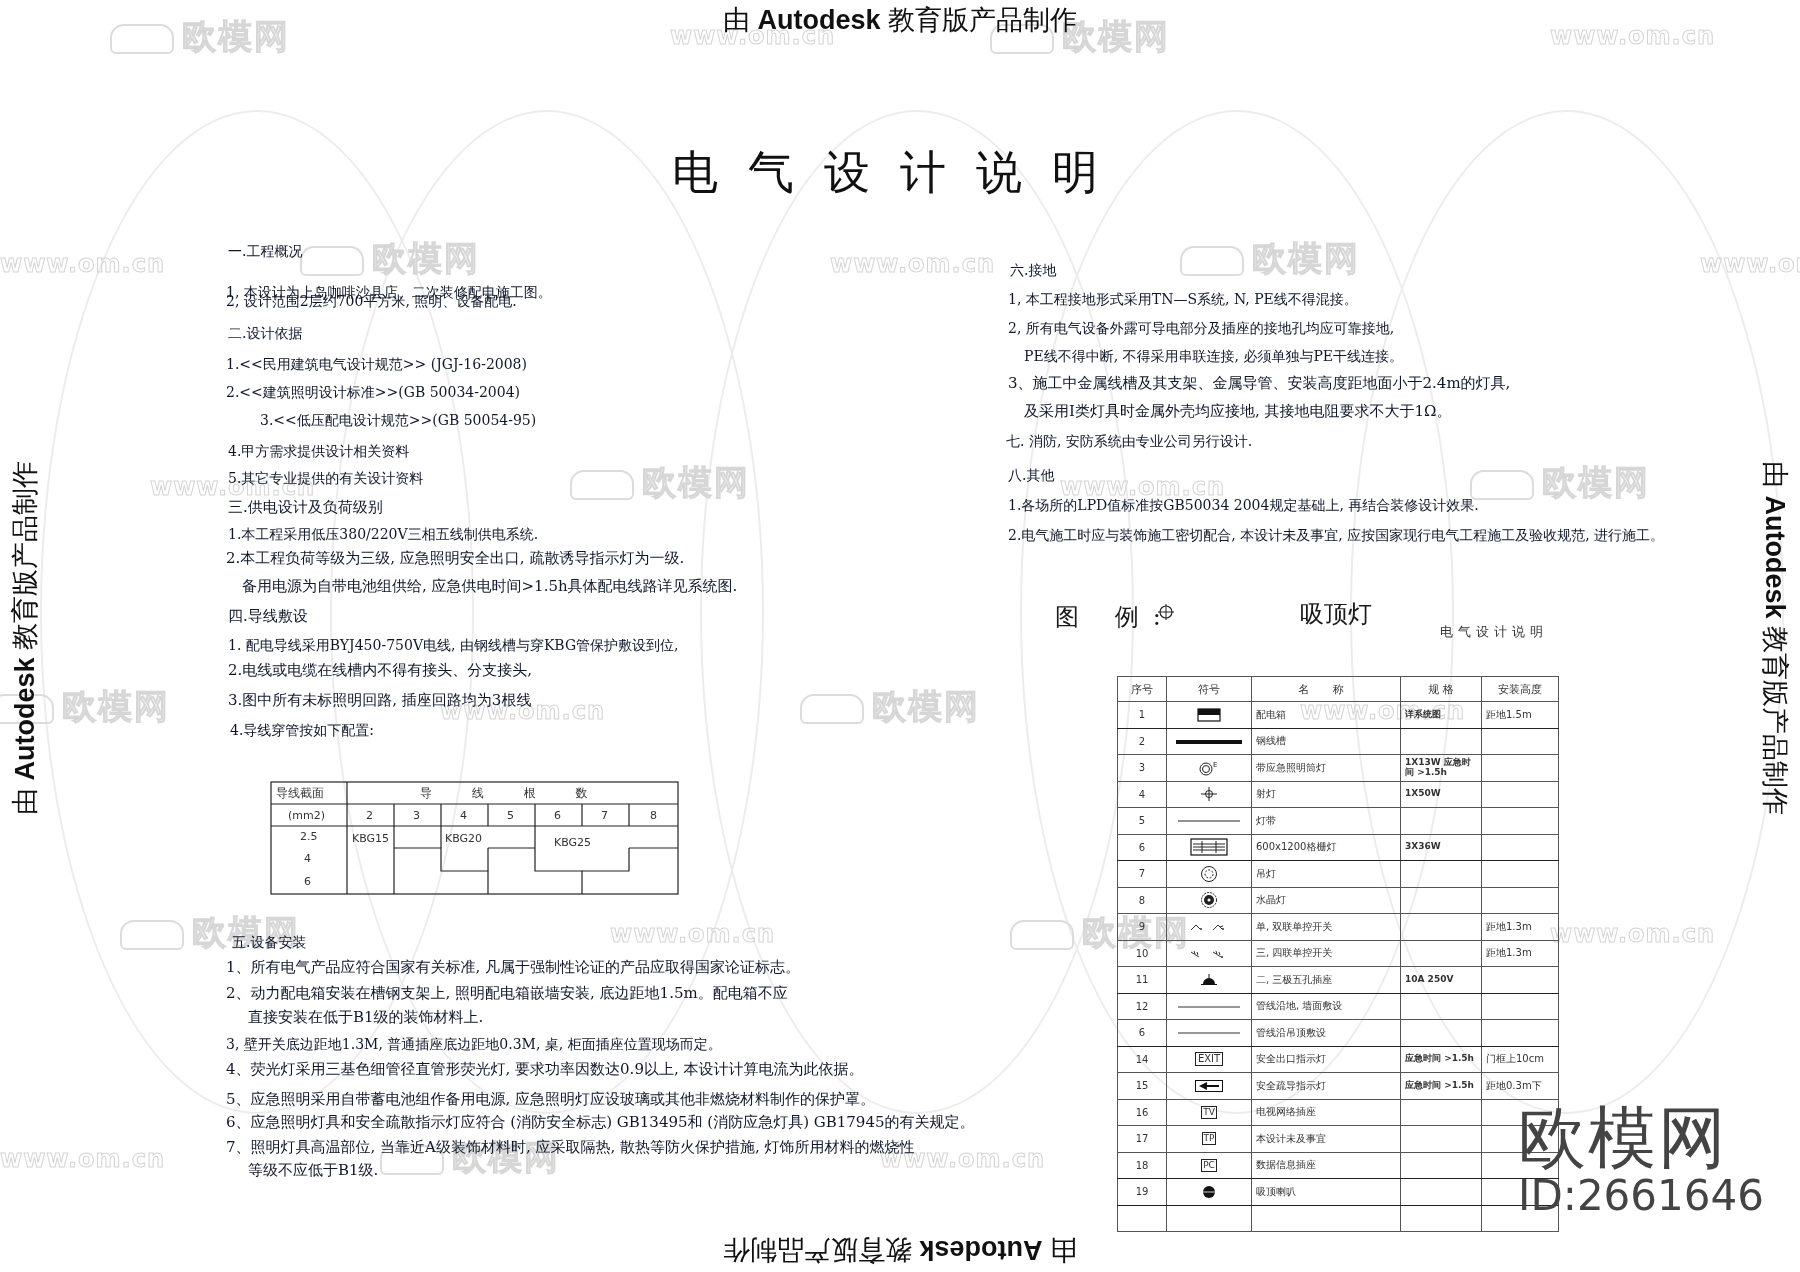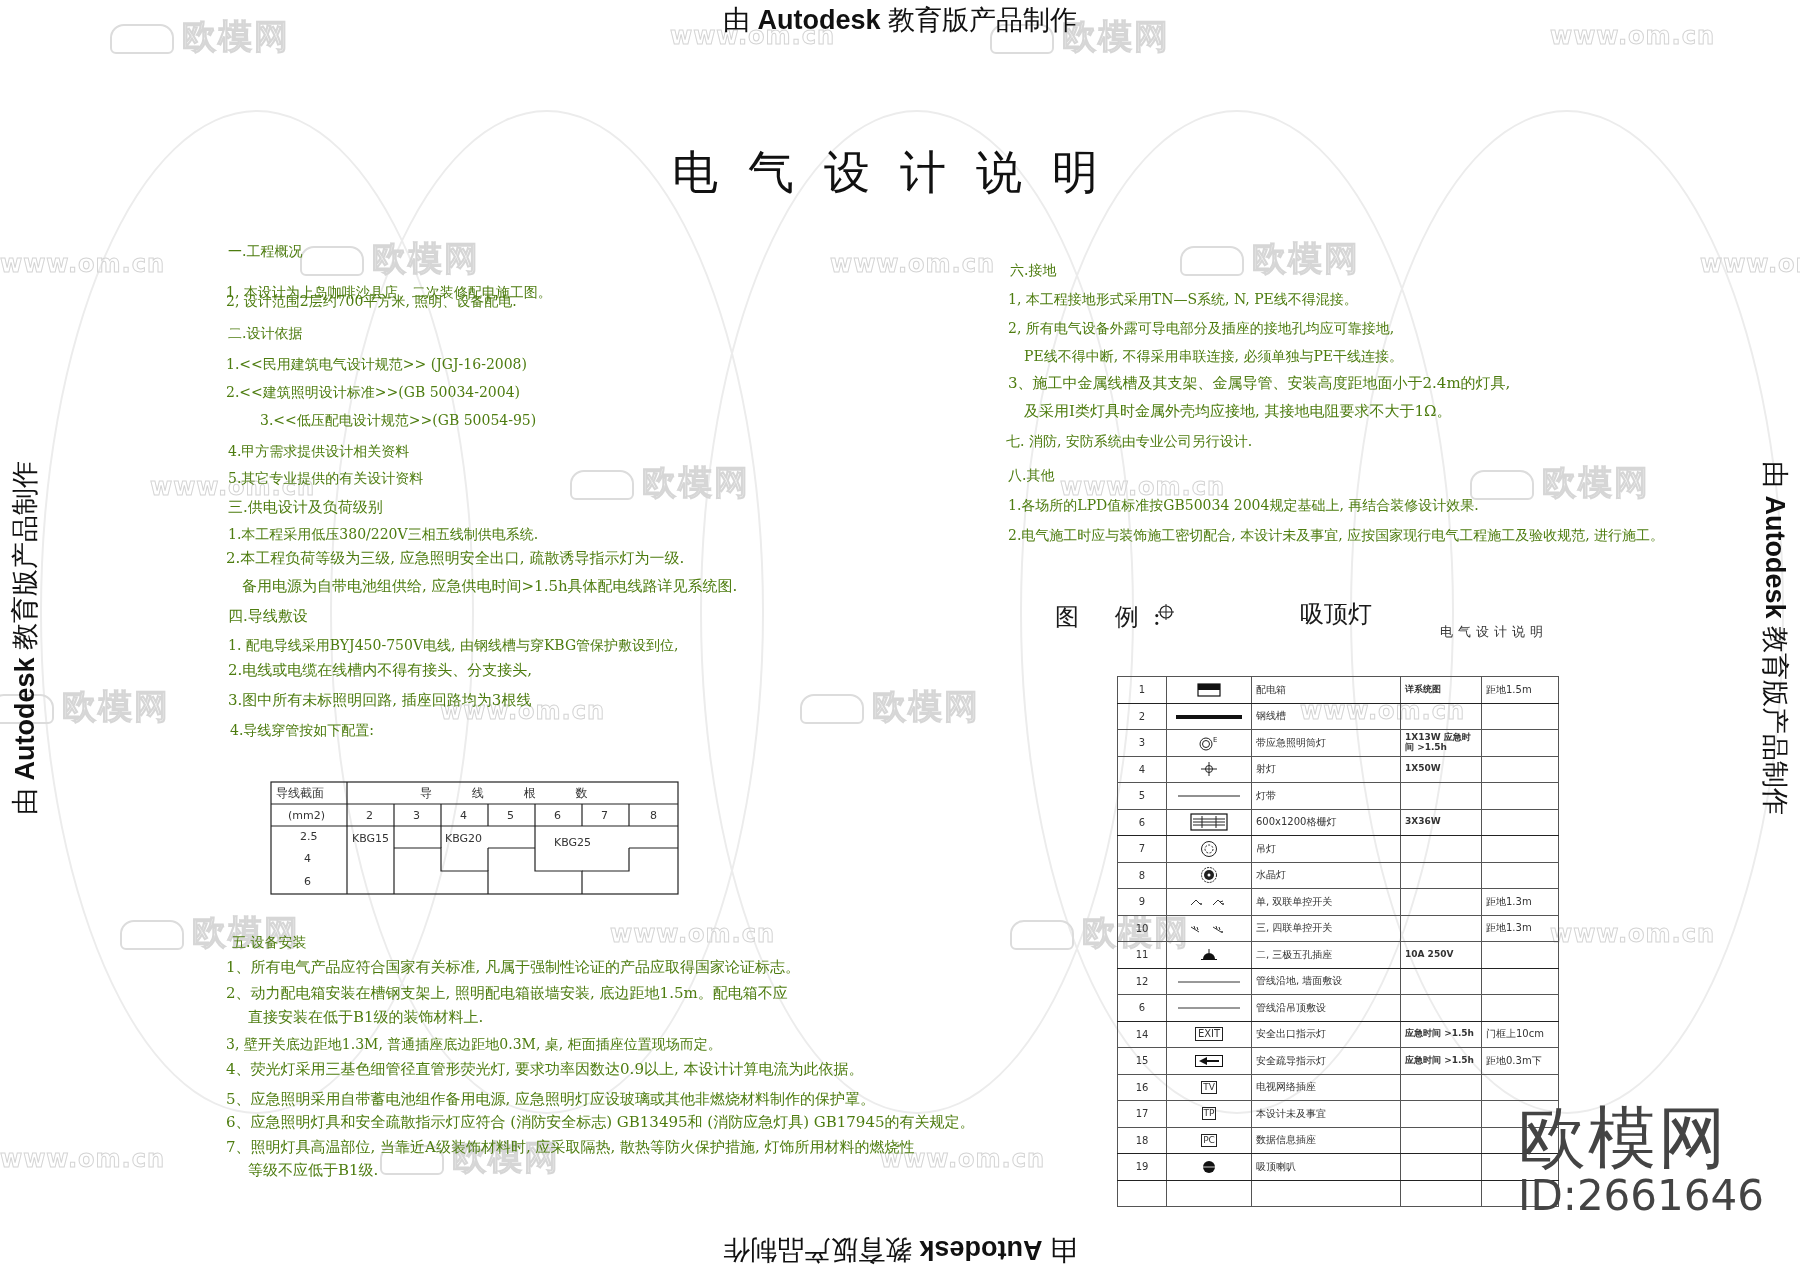--- a/index.html
+++ b/index.html
@@ -16,21 +16,21 @@
   .wm-arc { position:absolute; border:2px solid #ececec; border-radius:50%; }
   
   .stamp { font-family:"Liberation Sans", "DejaVu Sans", sans-serif; font-size:27px; color:#111; white-space:nowrap; }
   .stamp b { font-weight:bold; }
   .stamp-top { left:0; width:1800px; top:2px; text-align:center; }
   .stamp-bottom { left:0; width:1800px; top:1232px; text-align:center; transform:rotate(180deg); }
   .stamp-left { left:-155px; top:620px; width:360px; text-align:center; transform:rotate(-90deg); }
   .stamp-right { left:1595px; top:620px; width:360px; text-align:center; transform:rotate(90deg); }
 
   .main-title { left:0; width:1800px; top:142px; text-align:center; font-size:46px; letter-spacing:30px; font-weight:normal; color:#111; }
-  .line { position:absolute; white-space:nowrap; font-size:14px; color:#4d7c0f; }
+  .line { position:absolute; white-space:nowrap; font-size:14px; color:#0f172a; }
   .line.big { font-size:15px; }
 
   
   table { border-collapse:collapse; }
   .conduit { position:absolute; left:270px; top:781px; width:408px; height:114px; font-family:"DejaVu Sans", sans-serif; font-size:11px; color:#333; }
   .conduit svg { position:absolute; left:0; top:0; }
 
   
   .legend-label { left:1055px; top:601px; font-size:24px; letter-spacing:14px; }
   .legend-icon { left:1158px; top:604px; width:16px; height:16px; }
@@ -197,20 +197,27 @@
   <svg class="abs legend-icon" viewBox="0 0 16 16">
     <circle cx="8" cy="8" r="6" fill="none" stroke="#222" stroke-width="1.2"></circle>
     <line x1="0" y1="8" x2="16" y2="8" stroke="#222" stroke-width="1"></line>
     <line x1="8" y1="0" x2="8" y2="16" stroke="#222" stroke-width="1"></line>
   </svg>
   <div class="abs legend-name">吸顶灯</div>
   <div class="abs legend-subtitle">电气设计说明</div>
 
   <table class="eq-table">
     <tbody>
+        <tr>
+      <th>序号</th>
+      <th>符号</th>
+      <th style="letter-spacing:10px;">名  称</th>
+      <th>规 格</th>
+      <th>安装高度</th>
+    </tr>
 
     <tr class="bold-bottom">
       <td class="no">1</td>
       <td class="sym"><svg class="sym-box" width="24" height="14">
               <rect x="1" y="1" width="22" height="12" fill="#fff" stroke="#111" stroke-width="1.2"></rect>
               <rect x="1" y="1" width="22" height="6" fill="#111"></rect>
             </svg></td>
       <td class="nm">配电箱</td>
       <td class="sp">详系统图</td>
       <td class="ht">距地1.5m</td>

